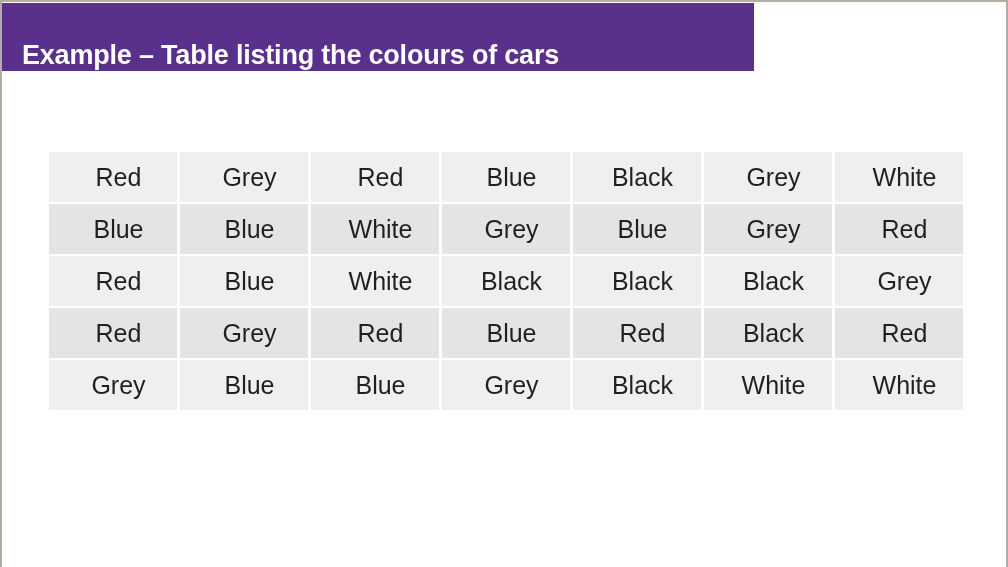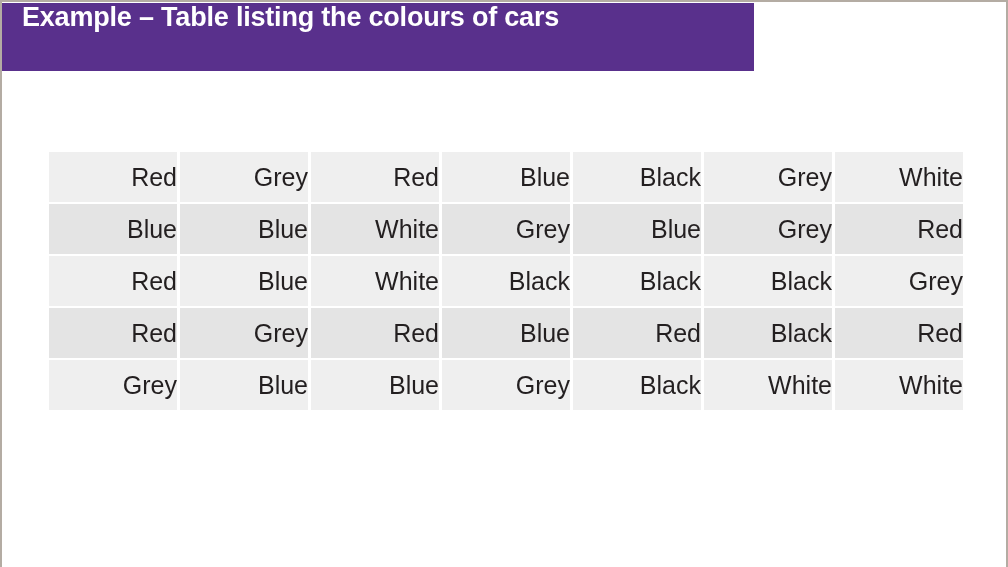--- a/index.html
+++ b/index.html
@@ -29,21 +29,21 @@
 
   
   #title-banner {
     position: absolute;
     left: -2px;
     top: 1px;
     width: 754px;
     height: 68px;
     background: #59308c;
     display: flex;
-    align-items: flex-start;
+    align-items: flex-end;
     box-sizing: border-box;
     padding-left: 22px;
   }
   #title-text {
     color: #ffffff;
     font-family: "Liberation Sans", sans-serif;
     font-weight: bold;
     font-size: 27px;
     line-height: 1.1;
     letter-spacing: -0.2px;
@@ -62,21 +62,21 @@
   }
   #colour-table td {
     width: 128px;
     height: 50px;
     padding: 0 0 0 11px;
     margin: 0;
     font-family: "Liberation Sans", sans-serif;
     font-size: 25px;
     line-height: 50px;
     color: #231f20;
-    text-align: right;
+    text-align: center;
     vertical-align: middle;
     white-space: nowrap;
     overflow: hidden;
     box-sizing: border-box;
   }
   #colour-table tr.row-light td { background: #efefef; }
   #colour-table tr.row-dark  td { background: #e4e4e4; }
 </style>
 </head>
 <body>

